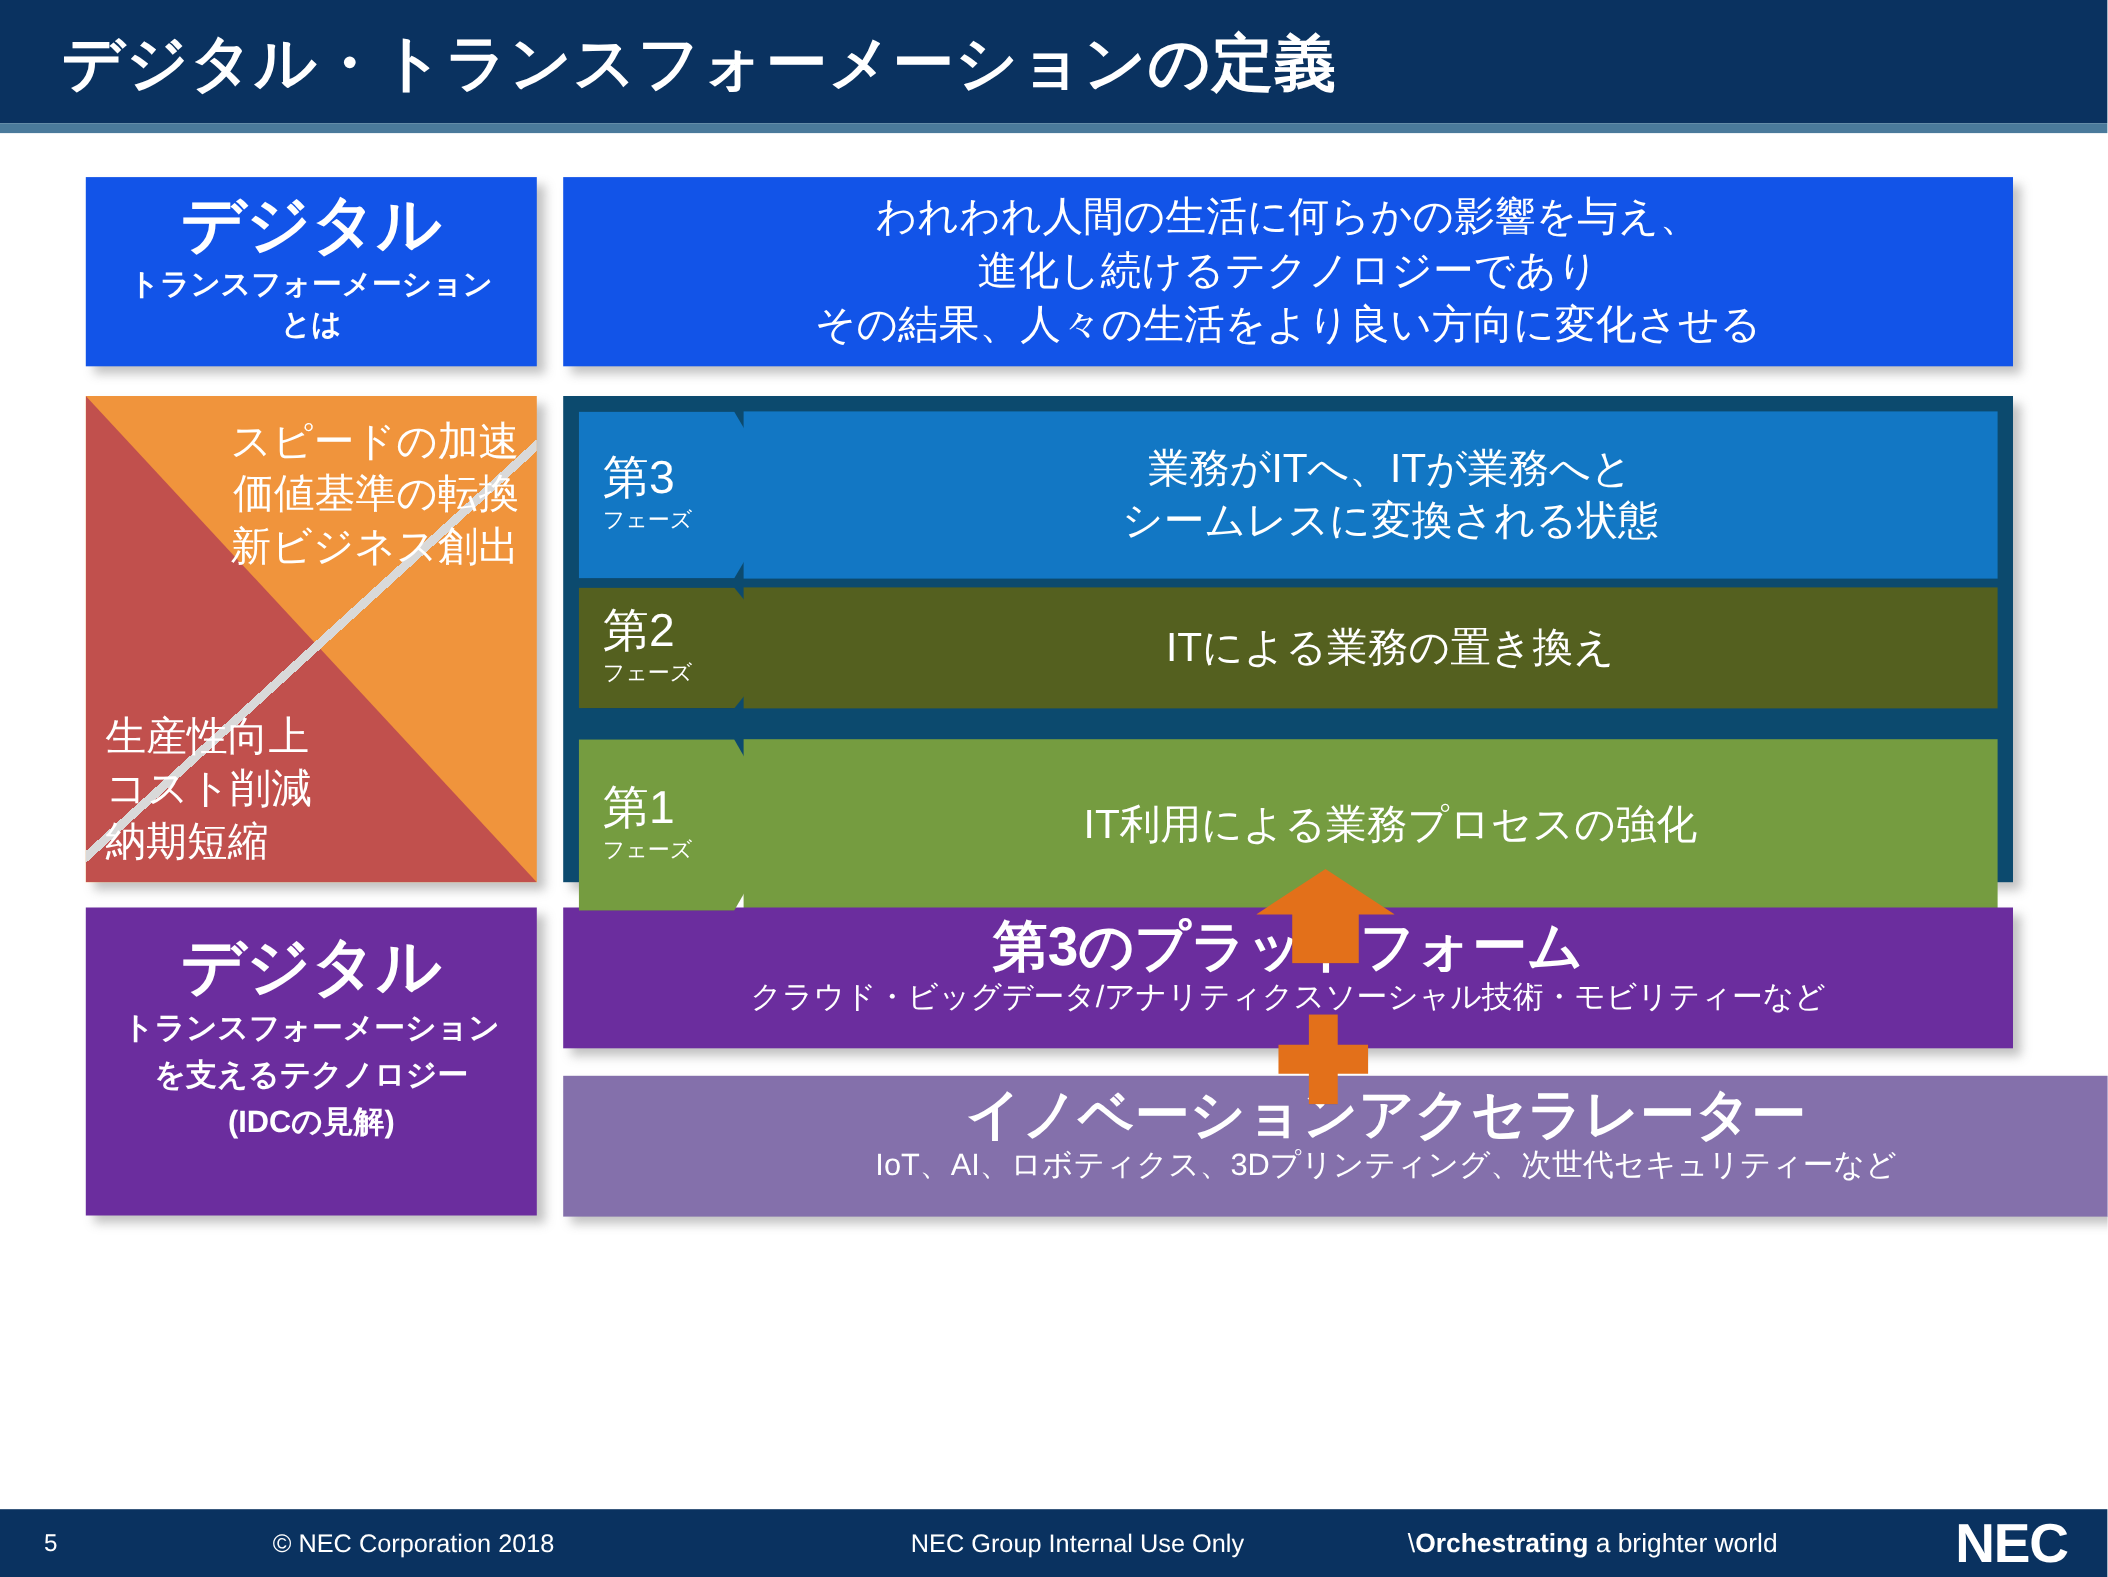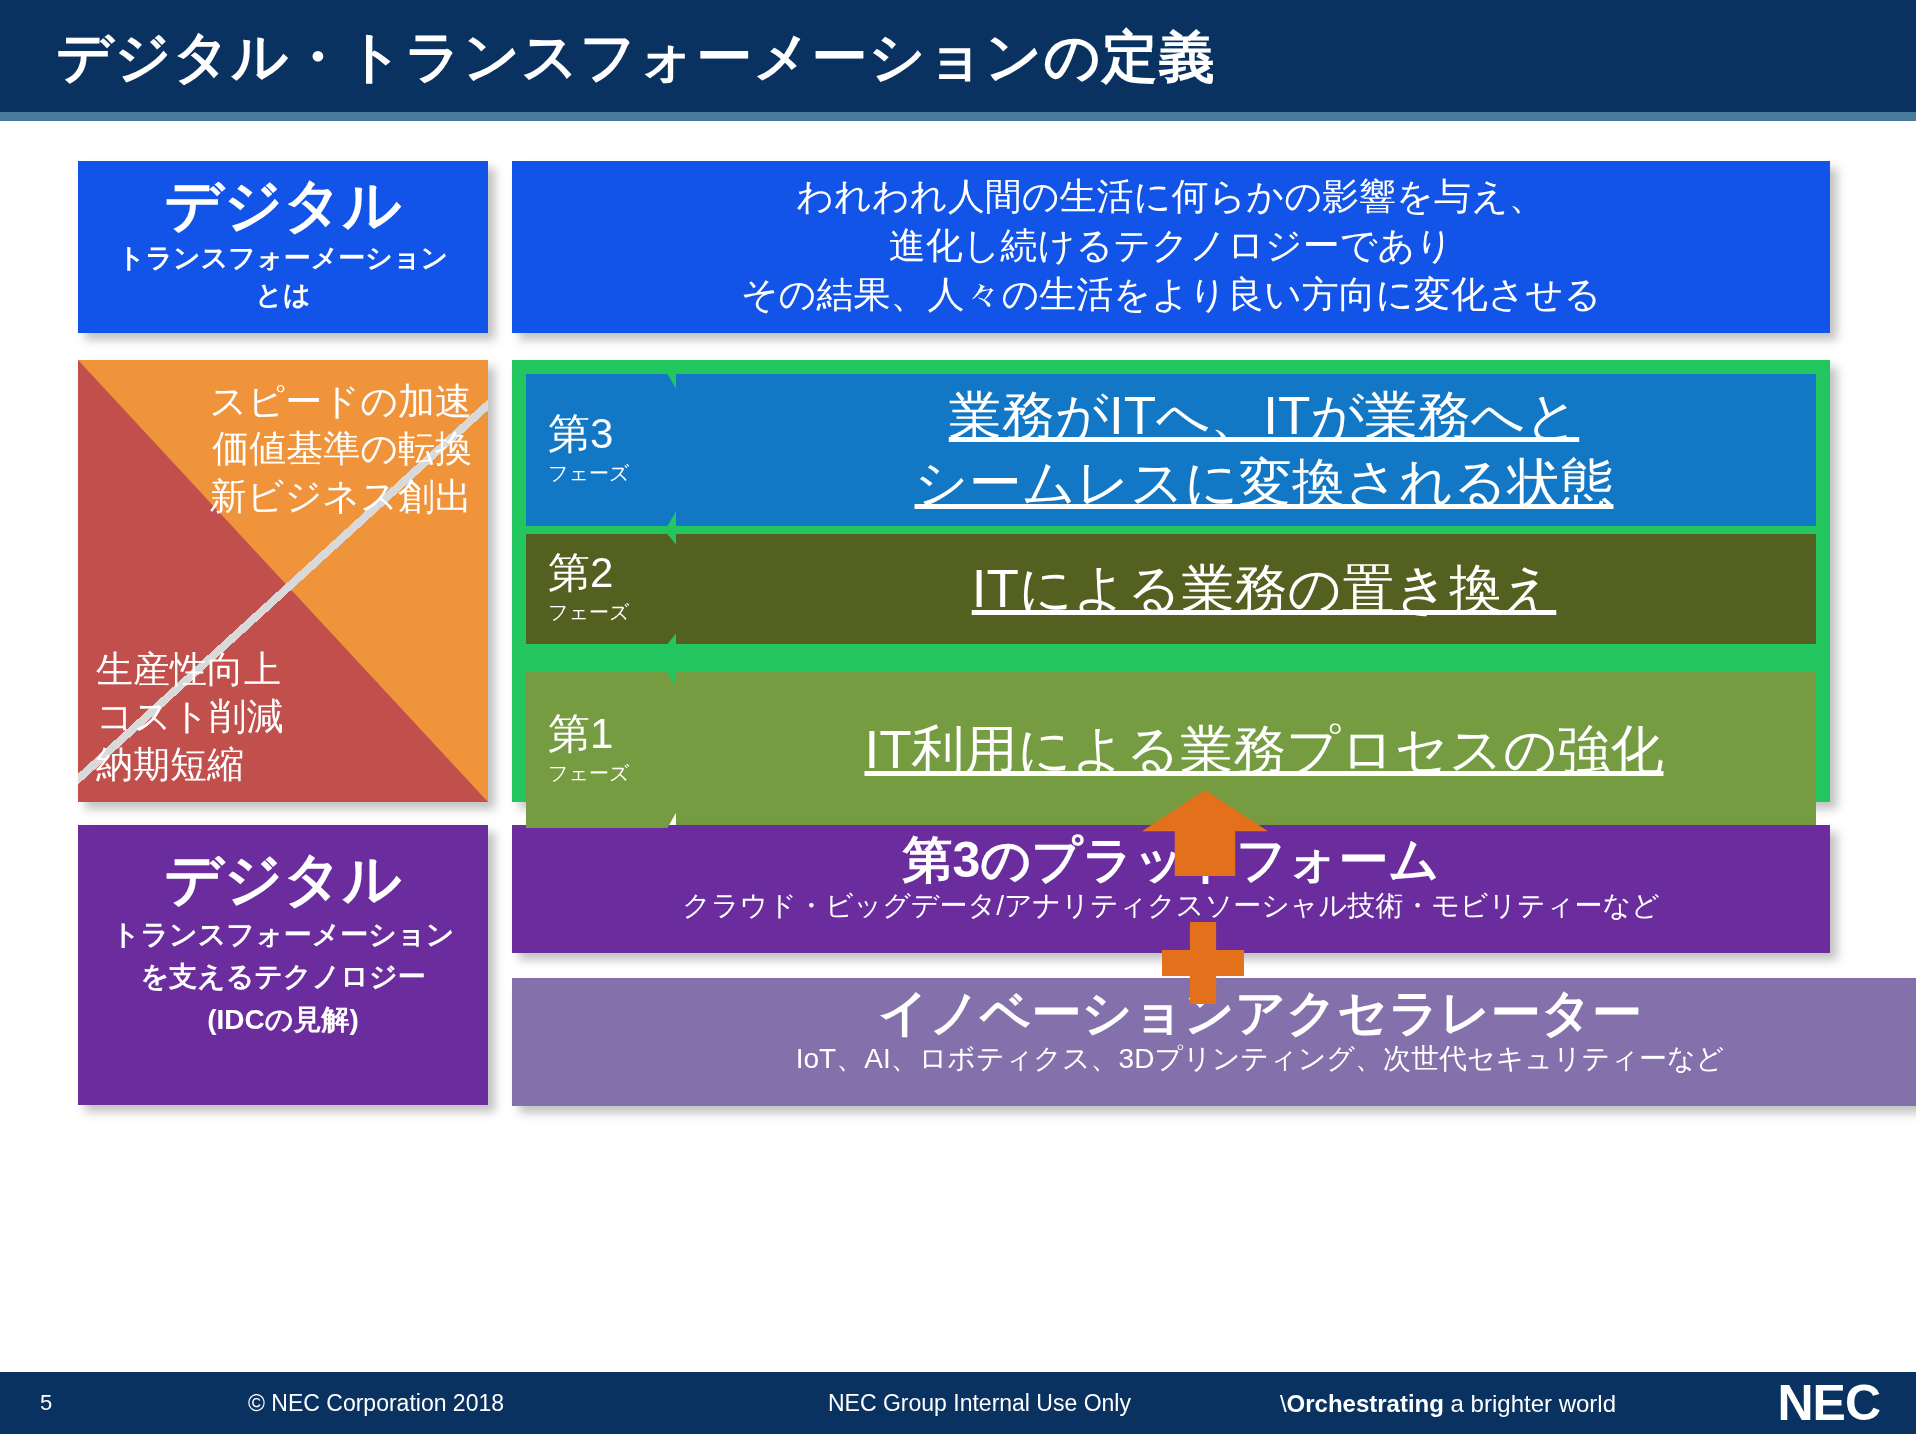--- a/index.html
+++ b/index.html
@@ -132,21 +132,21 @@
     color: #ffffff;
     font-size: 37px;
     line-height: 1.28;
   }
 
   
   .phases-box {
     position: absolute;
     left: 512px; top: 360px;
     width: 1318px; height: 442px;
-    background: #22c55e;
+    background: #0c4a6e;
   }
   .phase-row {
     position: absolute;
     left: 14px;
     width: 1290px;
     display: flex;
     align-items: stretch;
   }
   .phase-tag {
     position: relative;
@@ -171,27 +171,26 @@
     font-size: 20px;
     line-height: 1.4;
     margin-top: 4px;
   }
   .phase-body {
     flex: 1 1 auto;
     display: flex;
     align-items: center;
     justify-content: center;
     color: #ffffff;
-    font-size: 53px;
+    font-size: 37px;
     line-height: 1.26;
     text-align: center;
     margin-left: -36px;
     padding-left: 36px;
     box-sizing: border-box;
-    text-decoration: underline;
   }
 
   .phase3 { top: 14px; height: 152px; }
   .phase3 .phase-tag, .phase3 .phase-body { background: #1277c4; }
   .phase2 { top: 174px; height: 110px; }
   .phase2 .phase-tag, .phase2 .phase-body { background: #54601f; }
   .phase1 { top: 312px; height: 156px; justify-content: center; }
   .phase1 .phase-tag, .phase1 .phase-body { background: #759c40; }
 
   

